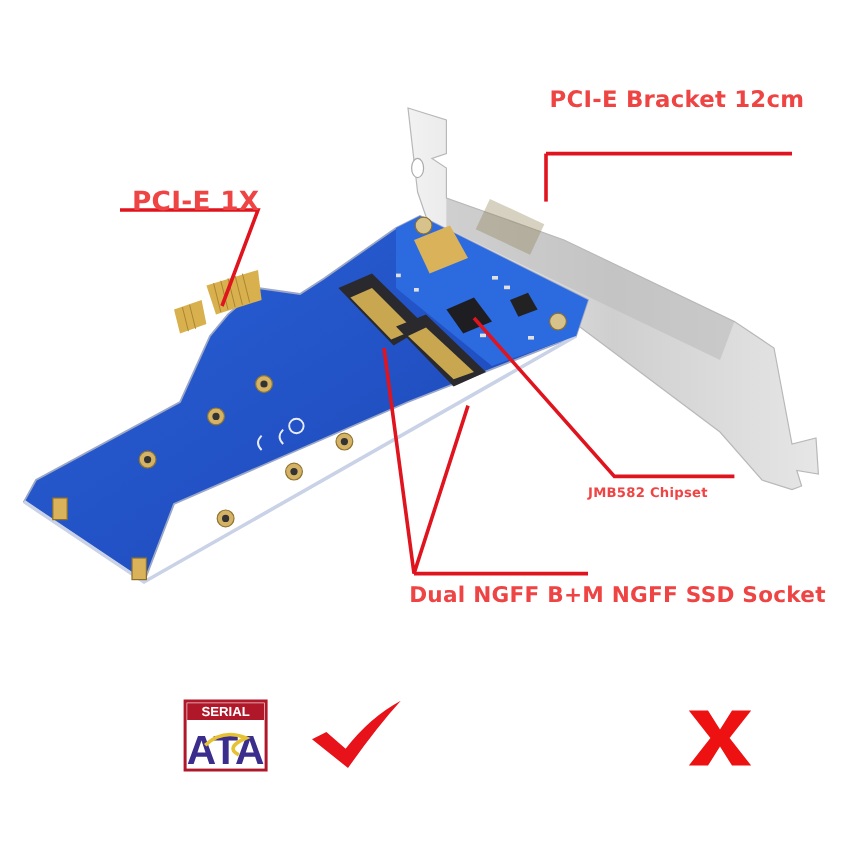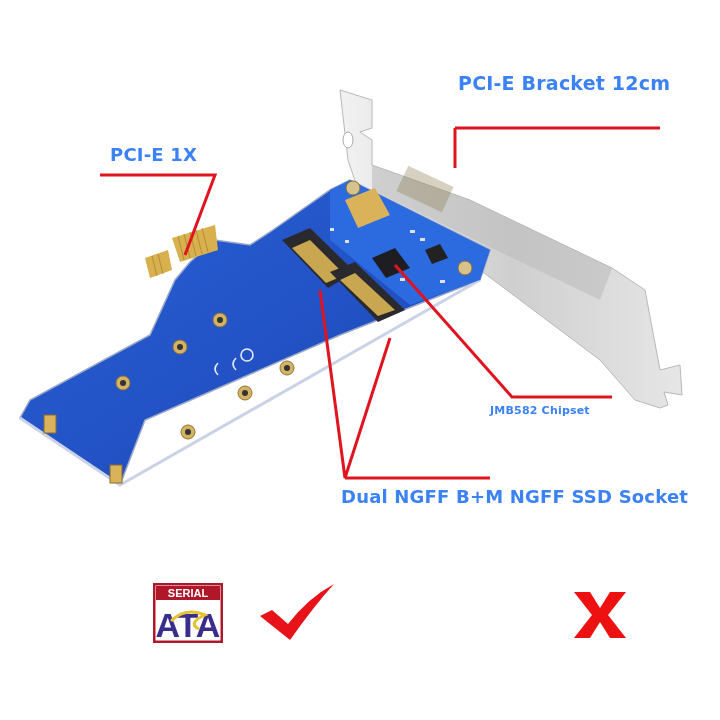--- a/index.html
+++ b/index.html
@@ -1,20 +1,20 @@
 <!DOCTYPE html>
 <html><head>
 <meta charset="utf-8">
 <style>
   html, body { margin:0; padding:0; background:#ffffff; }
   body { width:720px; height:720px; position:relative; overflow:hidden; font-family:"Liberation Sans", sans-serif; }
   .stage { position:absolute; left:0; top:0; width:720px; height:720px; }
-  .label { position:absolute; font-family:"DejaVu Sans", sans-serif; font-weight:bold; color:#3b82f6; white-space:nowrap; letter-spacing:0.2px;text-align:center; }
+  .label { position:absolute; font-family:"DejaVu Sans", sans-serif; font-weight:bold; color:#ef4444; white-space:nowrap; letter-spacing:0.2px;text-align:center; }
   #lbl-bracket { left:458px; top:72px; font-size:19px; }
-  #lbl-pcie { left:110px; top:144px; font-size:18px; }
+  #lbl-pcie { left:110px; top:156px; font-size:22px; }
   #lbl-chip { left:490px; top:404px; font-size:11px; }
   #lbl-socket { left:341px; top:486px; font-size:18px; }
   svg { position:absolute; left:0; top:0; }
   .logo-sata { position:absolute; left:153px; top:583px; width:78px; height:60px;text-align:right; }
   .check { position:absolute; left:258px; top:582px; width:80px; height:60px; }
   .nvme { position:absolute; left:402px; top:590px; width:130px; height:50px; }
   .xmark { position:absolute; left:572px; top:590px; width:56px; height:50px; }
 </style>
 </head>
 <body>

